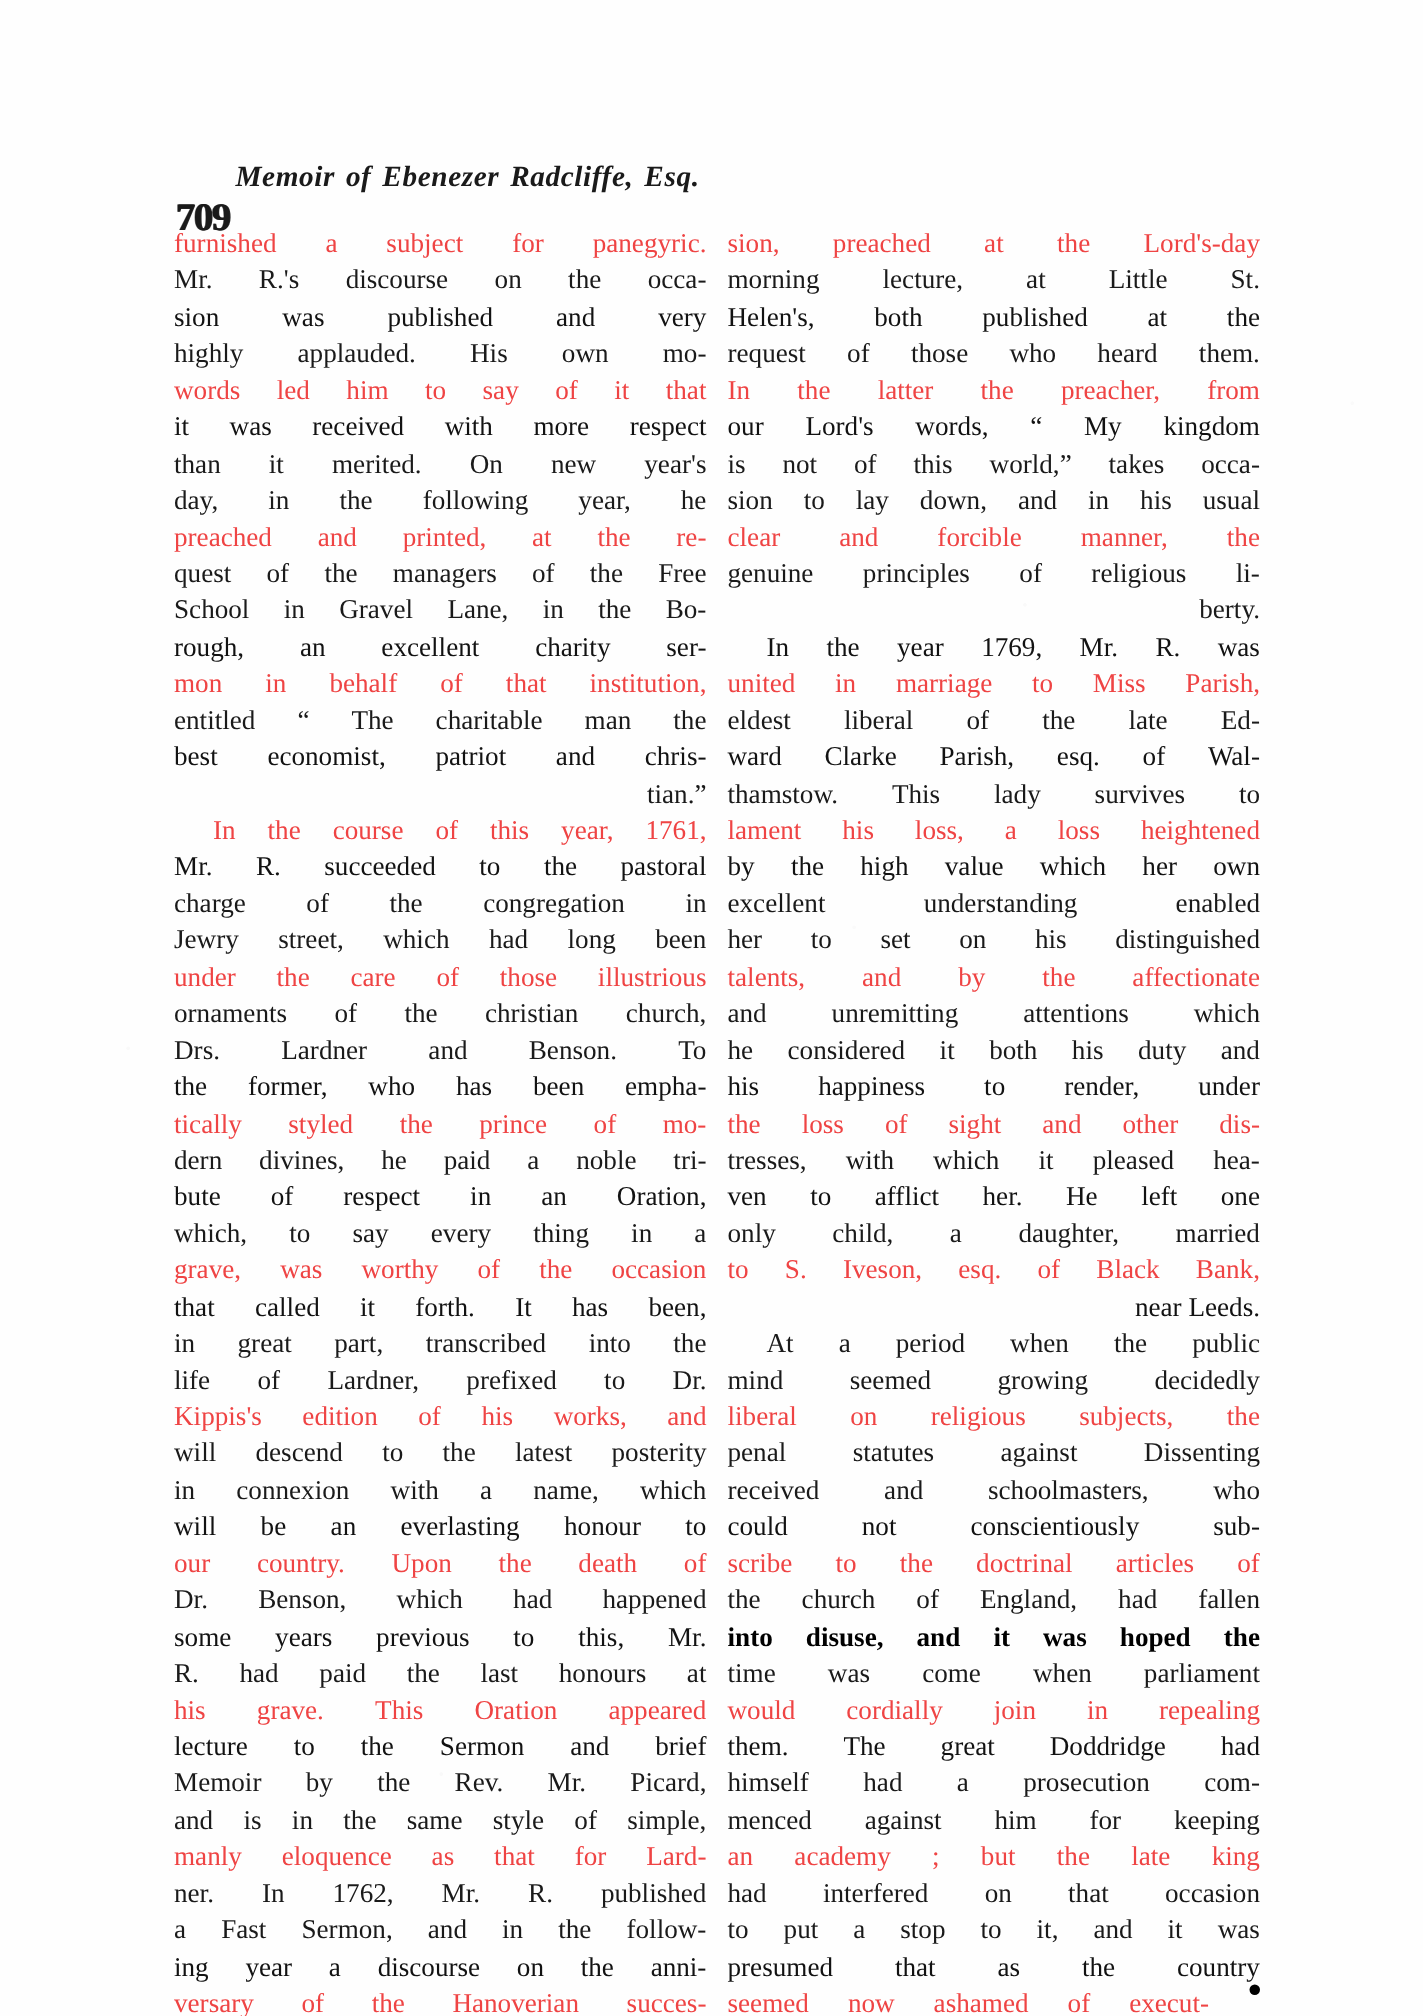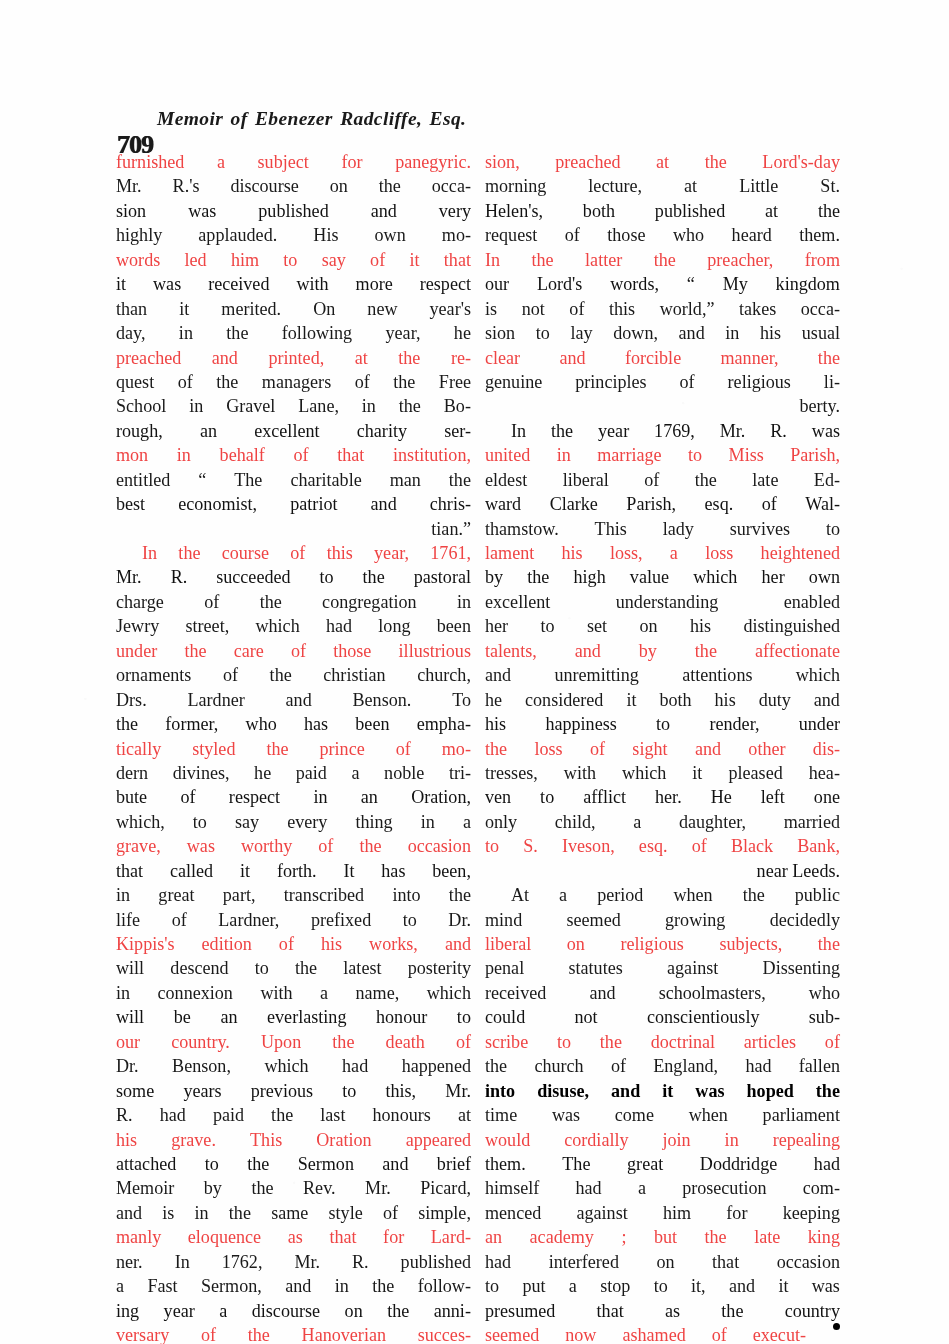--- a/index.html
+++ b/index.html
@@ -447,21 +447,21 @@
           <span>at</span>
         </div>
         <div class="ln">
           <span>his</span>
           <span>grave.</span>
           <span>This</span>
           <span>Oration</span>
           <span>appeared</span>
         </div>
         <div class="ln">
-          <span>attached</span>
+          <span>lecture</span>
           <span>to</span>
           <span>the</span>
           <span>Sermon</span>
           <span>and</span>
           <span>brief</span>
         </div>
         <div class="ln">
           <span>Memoir</span>
           <span>by</span>
           <span>the</span>

